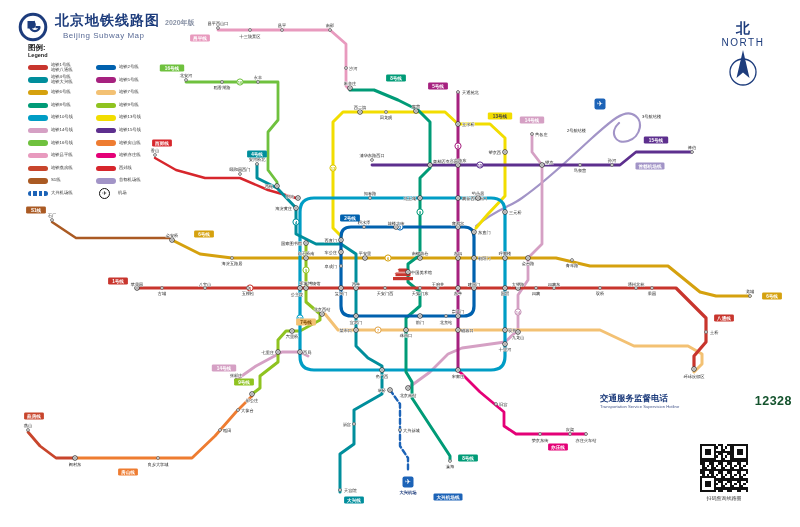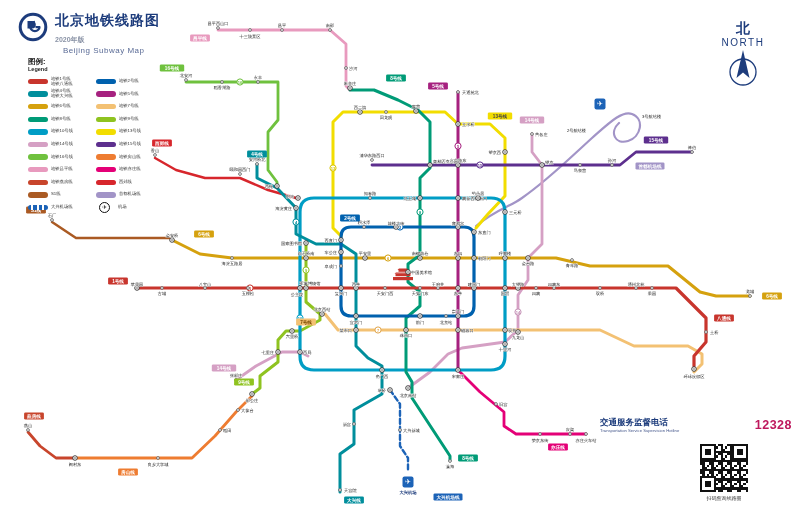--- a/index.html
+++ b/index.html
@@ -1,46 +1,46 @@
 <!DOCTYPE html>
 <html><head>
 <meta charset="utf-8">
 <style>
   html,body{margin:0;padding:0;background:#e8e8e8;}
   .page{position:relative;width:800px;height:527px;background:#fff;overflow:hidden;
         font-family:"Liberation Sans",sans-serif;margin:0 auto;}
   #map-svg{position:absolute;left:0;top:0;width:800px;height:527px;}
   
   .hdr{position:absolute;left:18px;top:12px;display:flex;align-items:flex-start;gap:7px;z-index:3;}
-  .hdr .ttl-row{display:flex;align-items:baseline;gap:5px;flex-direction:column;}
+  .hdr .ttl-row{display:flex;align-items:baseline;gap:5px;}
   .hdr h1{margin:0;font-size:14px;font-weight:bold;color:#1D3C7C;letter-spacing:1px;}
   .hdr .ed{font-size:7px;color:#8a93a6;font-weight:bold;}
   .hdr .sub{font-size:8px;color:#5a6b96;margin-top:1px;letter-spacing:.5px;padding-left:8px;}
   
-  .legend{position:absolute;left:28px;top:58px;width:136px;z-index:3;}
+  .legend{position:absolute;left:28px;top:44px;width:136px;z-index:3;}
   .lg-title{font-size:7.5px;font-weight:bold;color:#222;line-height:1.1;}
   .lg-sub{font-size:5.5px;color:#222;font-weight:bold;margin-bottom:3px;}
   .lg-grid{display:grid;grid-template-columns:68px 66px;}
   .lg-item{display:flex;align-items:center;height:12.6px;}
   .sw{width:20px;height:5.5px;border-radius:3px;flex:0 0 20px;margin-right:3px;}
   .lg-lab{font-size:4.3px;color:#333;line-height:1.15;white-space:nowrap;}
   .lg-air{width:9px;height:9px;border:0.8px solid #111;border-radius:50%;display:flex;
           align-items:center;justify-content:center;font-size:5.5px;color:#111;
           flex:0 0 9px;margin:0 8px 0 3px;}
   
   .compass{position:absolute;right:28px;top:20px;width:58px;text-align:center;z-index:3;color:#1D3C7C;}
   .compass .cn{font-size:14px;font-weight:bold;}
   .compass .en{font-size:10px;font-weight:normal;letter-spacing:1.5px;margin-top:-1px;}
   
   .info{position:absolute;left:600px;top:394px;width:192px;z-index:3;}
-  .info-row{display:flex;justify-content:space-between;margin-bottom:8px;margin-top:24px;}
+  .info-row{display:flex;justify-content:space-between;margin-bottom:8px;}
   .info-cn{font-size:8.5px;font-weight:bold;color:#1D3C7C;line-height:1.15;}
   .info-en{font-size:4.2px;color:#46588c;}
   .info-url{font-size:5px;color:#46588c;}
-  .info-num{font-size:12.5px;font-weight:bold;color:#be185d;letter-spacing:.5px;}
+  .info-num{font-size:12.5px;font-weight:bold;color:#14532d;letter-spacing:.5px;}
   .qr{position:absolute;left:700px;top:444px;z-index:3;}
   .qr-caption{position:absolute;left:688px;top:495px;width:72px;text-align:center;
               font-size:5px;color:#333;z-index:3;}
 </style>
 </head>
 <body>
 
 <div class="page">
 
   <svg id="map-svg" viewBox="0 0 800 527">

